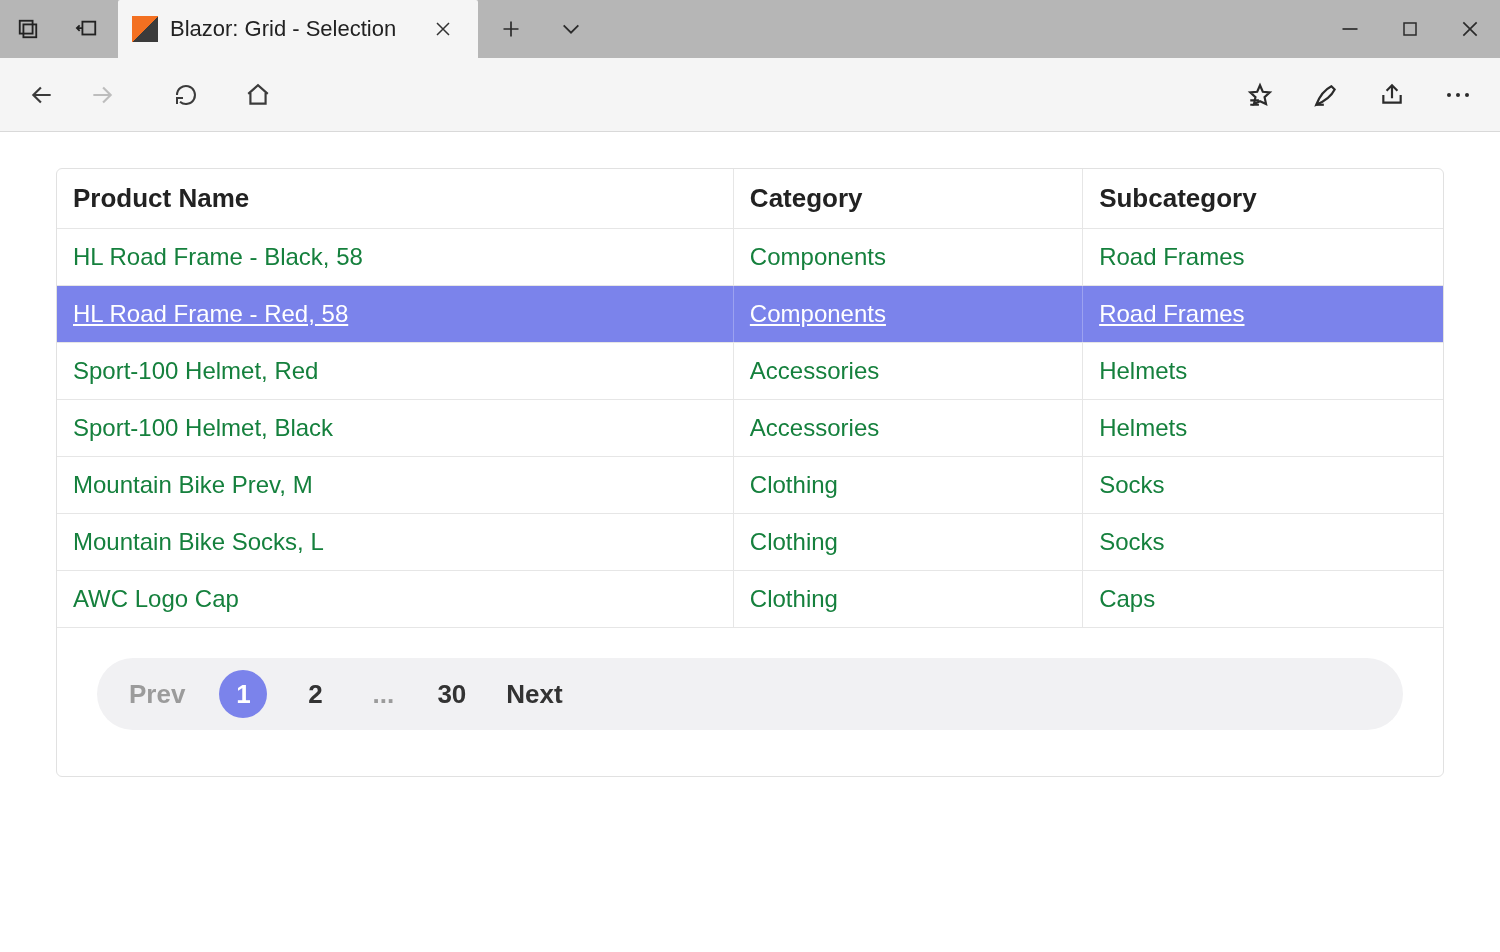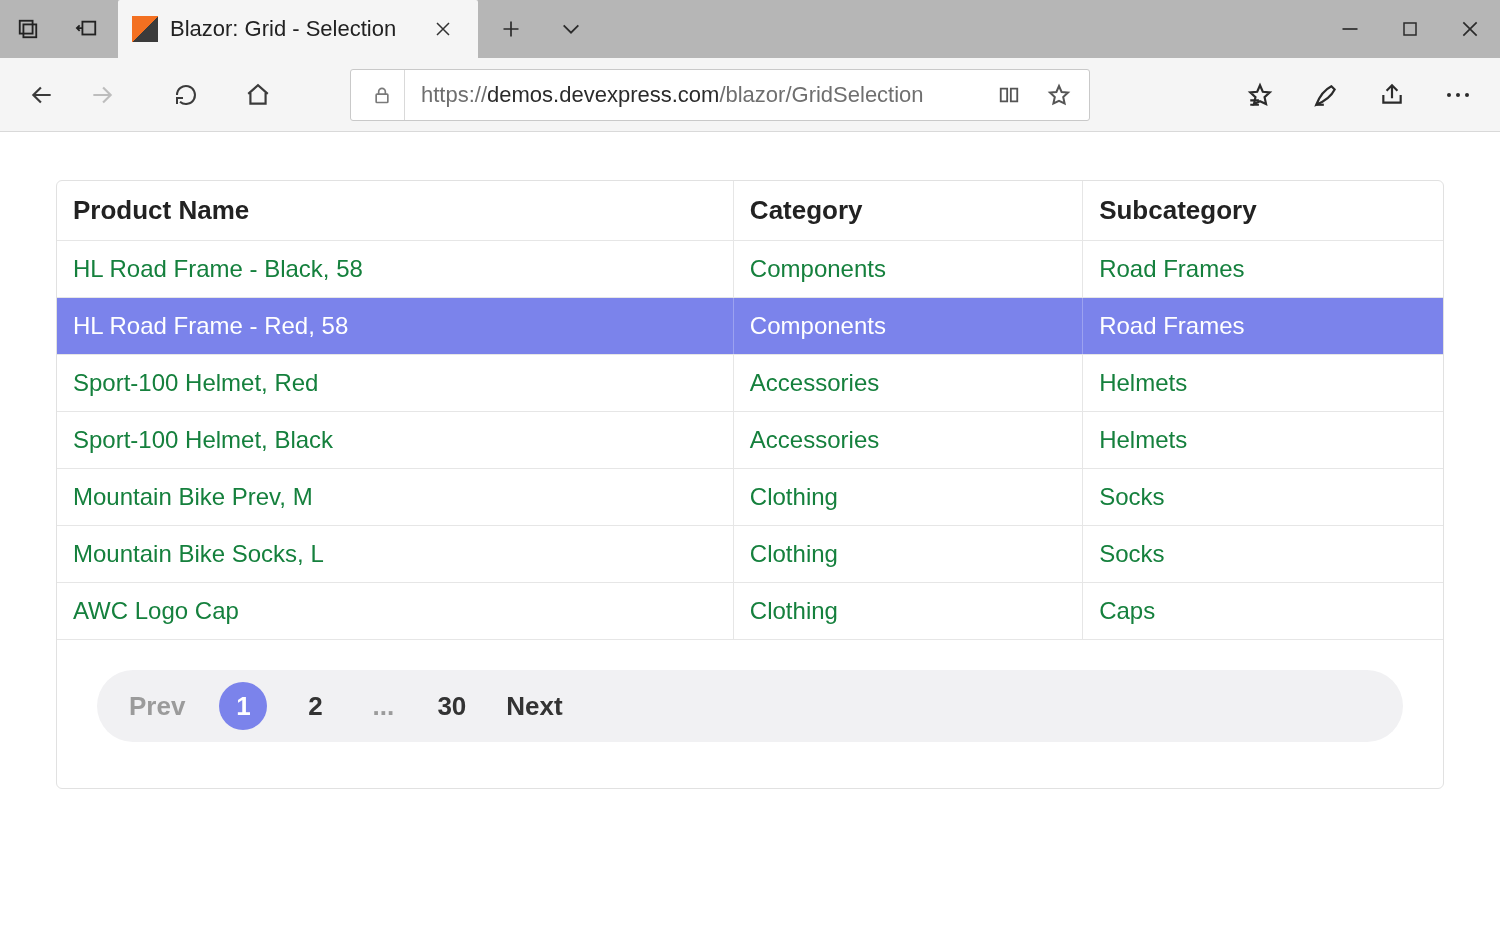--- a/index.html
+++ b/index.html
@@ -100,35 +100,34 @@
     .toolbar-right .tb-btn {
       width:56px;height:48px;display:flex;align-items:center;justify-content:center;color:#2b2b2b;
     }
     
     .content { padding:36px 56px 40px 56px; }
     .card {
       border:1px solid #e1e1e1;
       border-radius:6px;
       background:#fff;
       overflow:hidden;
-      margin-top:12px;
     }
     table { width:100%; border-collapse:collapse; }
     th,td {
       text-align:left;
       padding:14px 16px;
       font-size:24px;
       border-bottom:1px solid #e6e6e6;
       border-right:1px solid #e6e6e6;
       color:#15803d;
     }
     th { font-weight:700; font-size:26px; color:#222;}
     th:last-child,td:last-child { border-right:none; }
     tr.selected td {
-      background:#7b83eb; color:#fff; border-right-color:rgba(255,255,255,.25);
+      background:#7b83eb; color:#fff; border-right-color:rgba(255,255,255,.25);text-decoration:underline;
     }
     col.c1{width:48.8%;} col.c2{width:25.2%;} col.c3{width:26%;}
     
     .pager-wrap{ padding:30px 40px 46px; }
     .pager {
       background:#f1f1f3;
       border-radius:40px;
       height:72px;
       display:flex;
       align-items:center;
@@ -225,41 +224,20 @@
         <path d="M3 21v-6h6"></path>
       </svg>
   </div>
   <div class="nav-btn" style="margin-left:12px">
     <svg width="26" height="26" viewBox="0 0 24 24" fill="none" stroke="currentColor" stroke-width="2">
         <path d="M3 11l9-8 9 8"></path>
         <path d="M5 10v10h14V10"></path>
       </svg>
   </div>
 
-  <div class="addr">
-    <div class="lock-box">
-      <svg width="20" height="20" viewBox="0 0 24 24" fill="none" stroke="currentColor" stroke-width="2">
-          <rect x="5" y="11" width="14" height="10" rx="1"></rect>
-          <path d="M8 11V8a4 4 0 1 1 8 0v3"></path>
-        </svg>
-    </div>
-    <div class="url">
-      <span>https://</span><span class="host">demos.devexpress.com</span><span>/blazor/GridSelection</span>
-    </div>
-    <div class="ricon">
-      <svg width="22" height="22" viewBox="0 0 24 24" fill="none" stroke="currentColor" stroke-width="2">
-          <path d="M3 5h7v14H3zM14 5h7v14h-7z"></path>
-        </svg>
-    </div>
-    <div class="ricon">
-      <svg width="24" height="24" viewBox="0 0 24 24" fill="none" stroke="currentColor" stroke-width="2">
-          <path d="M12 3l2.6 6 6.4.6-4.8 4.4 1.4 6.4L12 17.8 6.4 20.4l1.4-6.4L3 9.6l6.4-.6z"></path>
-        </svg>
-    </div>
-  </div>
 
   <div class="toolbar-right">
     <div class="tb-btn">
       <svg width="26" height="26" viewBox="0 0 24 24" fill="none" stroke="currentColor" stroke-width="2">
           <path d="M12 3l2.6 6 6.4.6-4.8 4.4 1.4 6.4L12 17.8 6.4 20.4l1.4-6.4L3 9.6l6.4-.6z"></path>
           <path d="M3 21h8M3 17h8" stroke-width="2"></path>
         </svg>
     </div>
     <div class="tb-btn">
       <svg width="26" height="26" viewBox="0 0 24 24" fill="none" stroke="currentColor" stroke-width="2">

